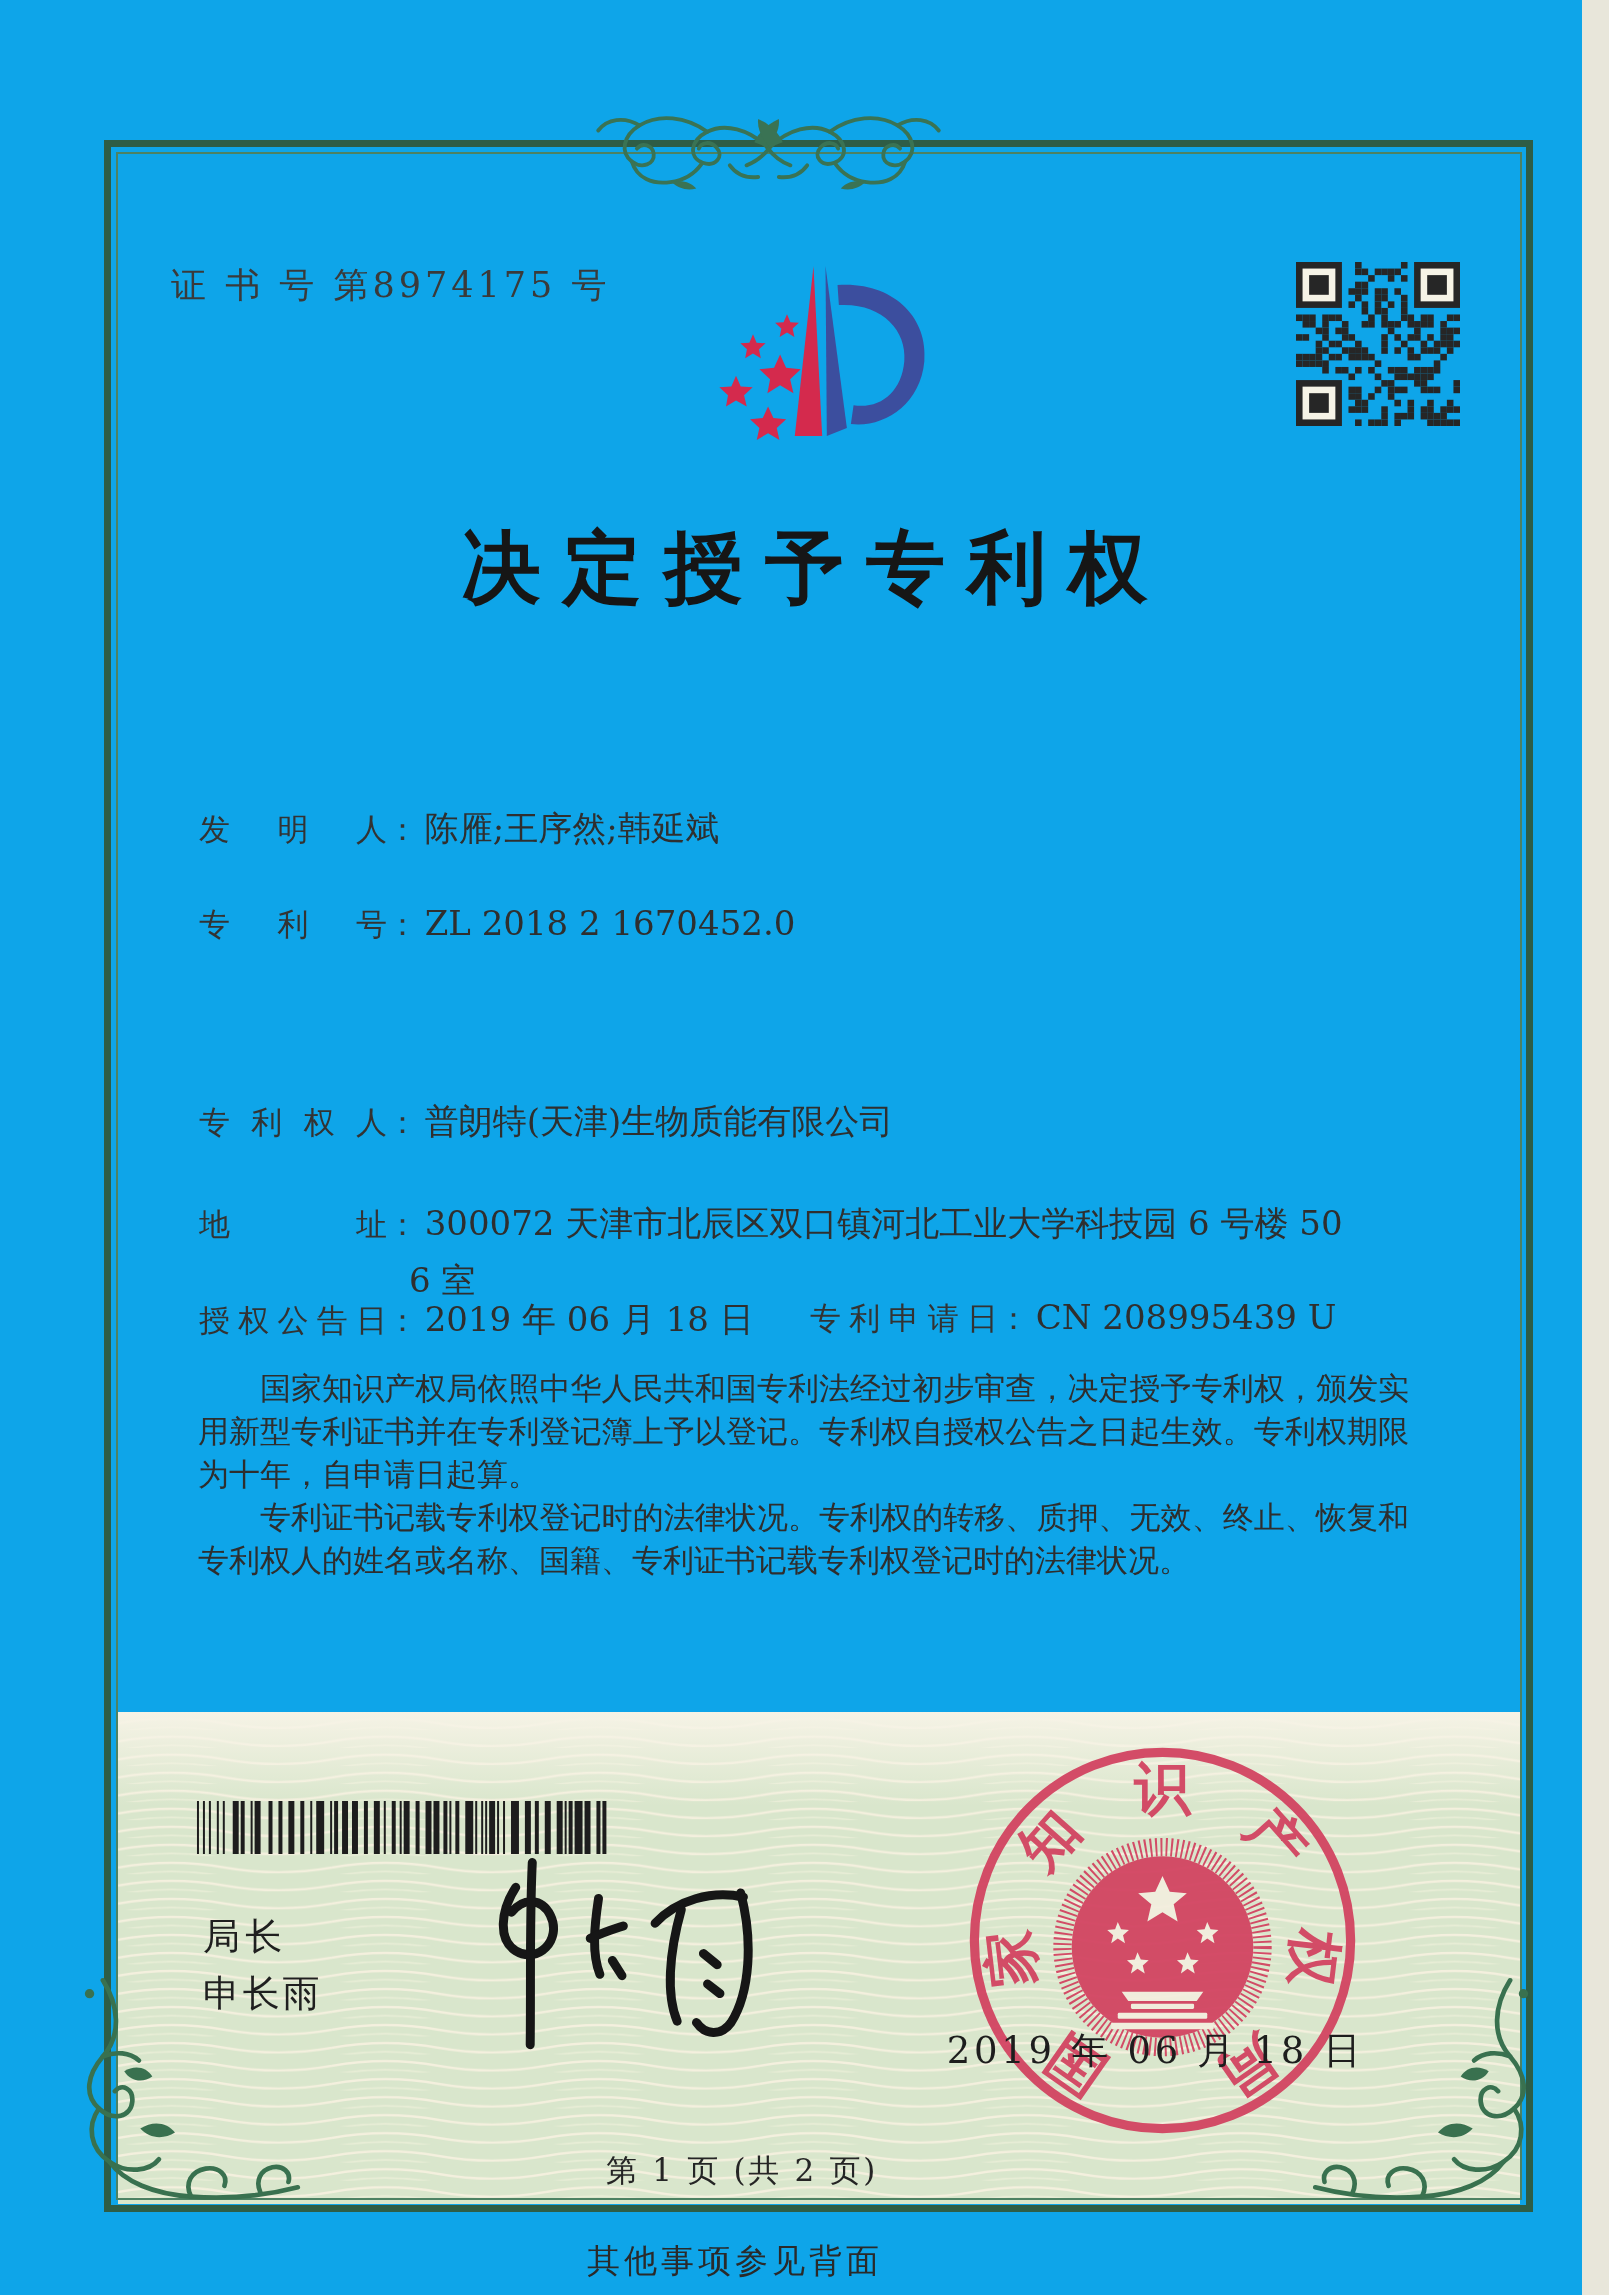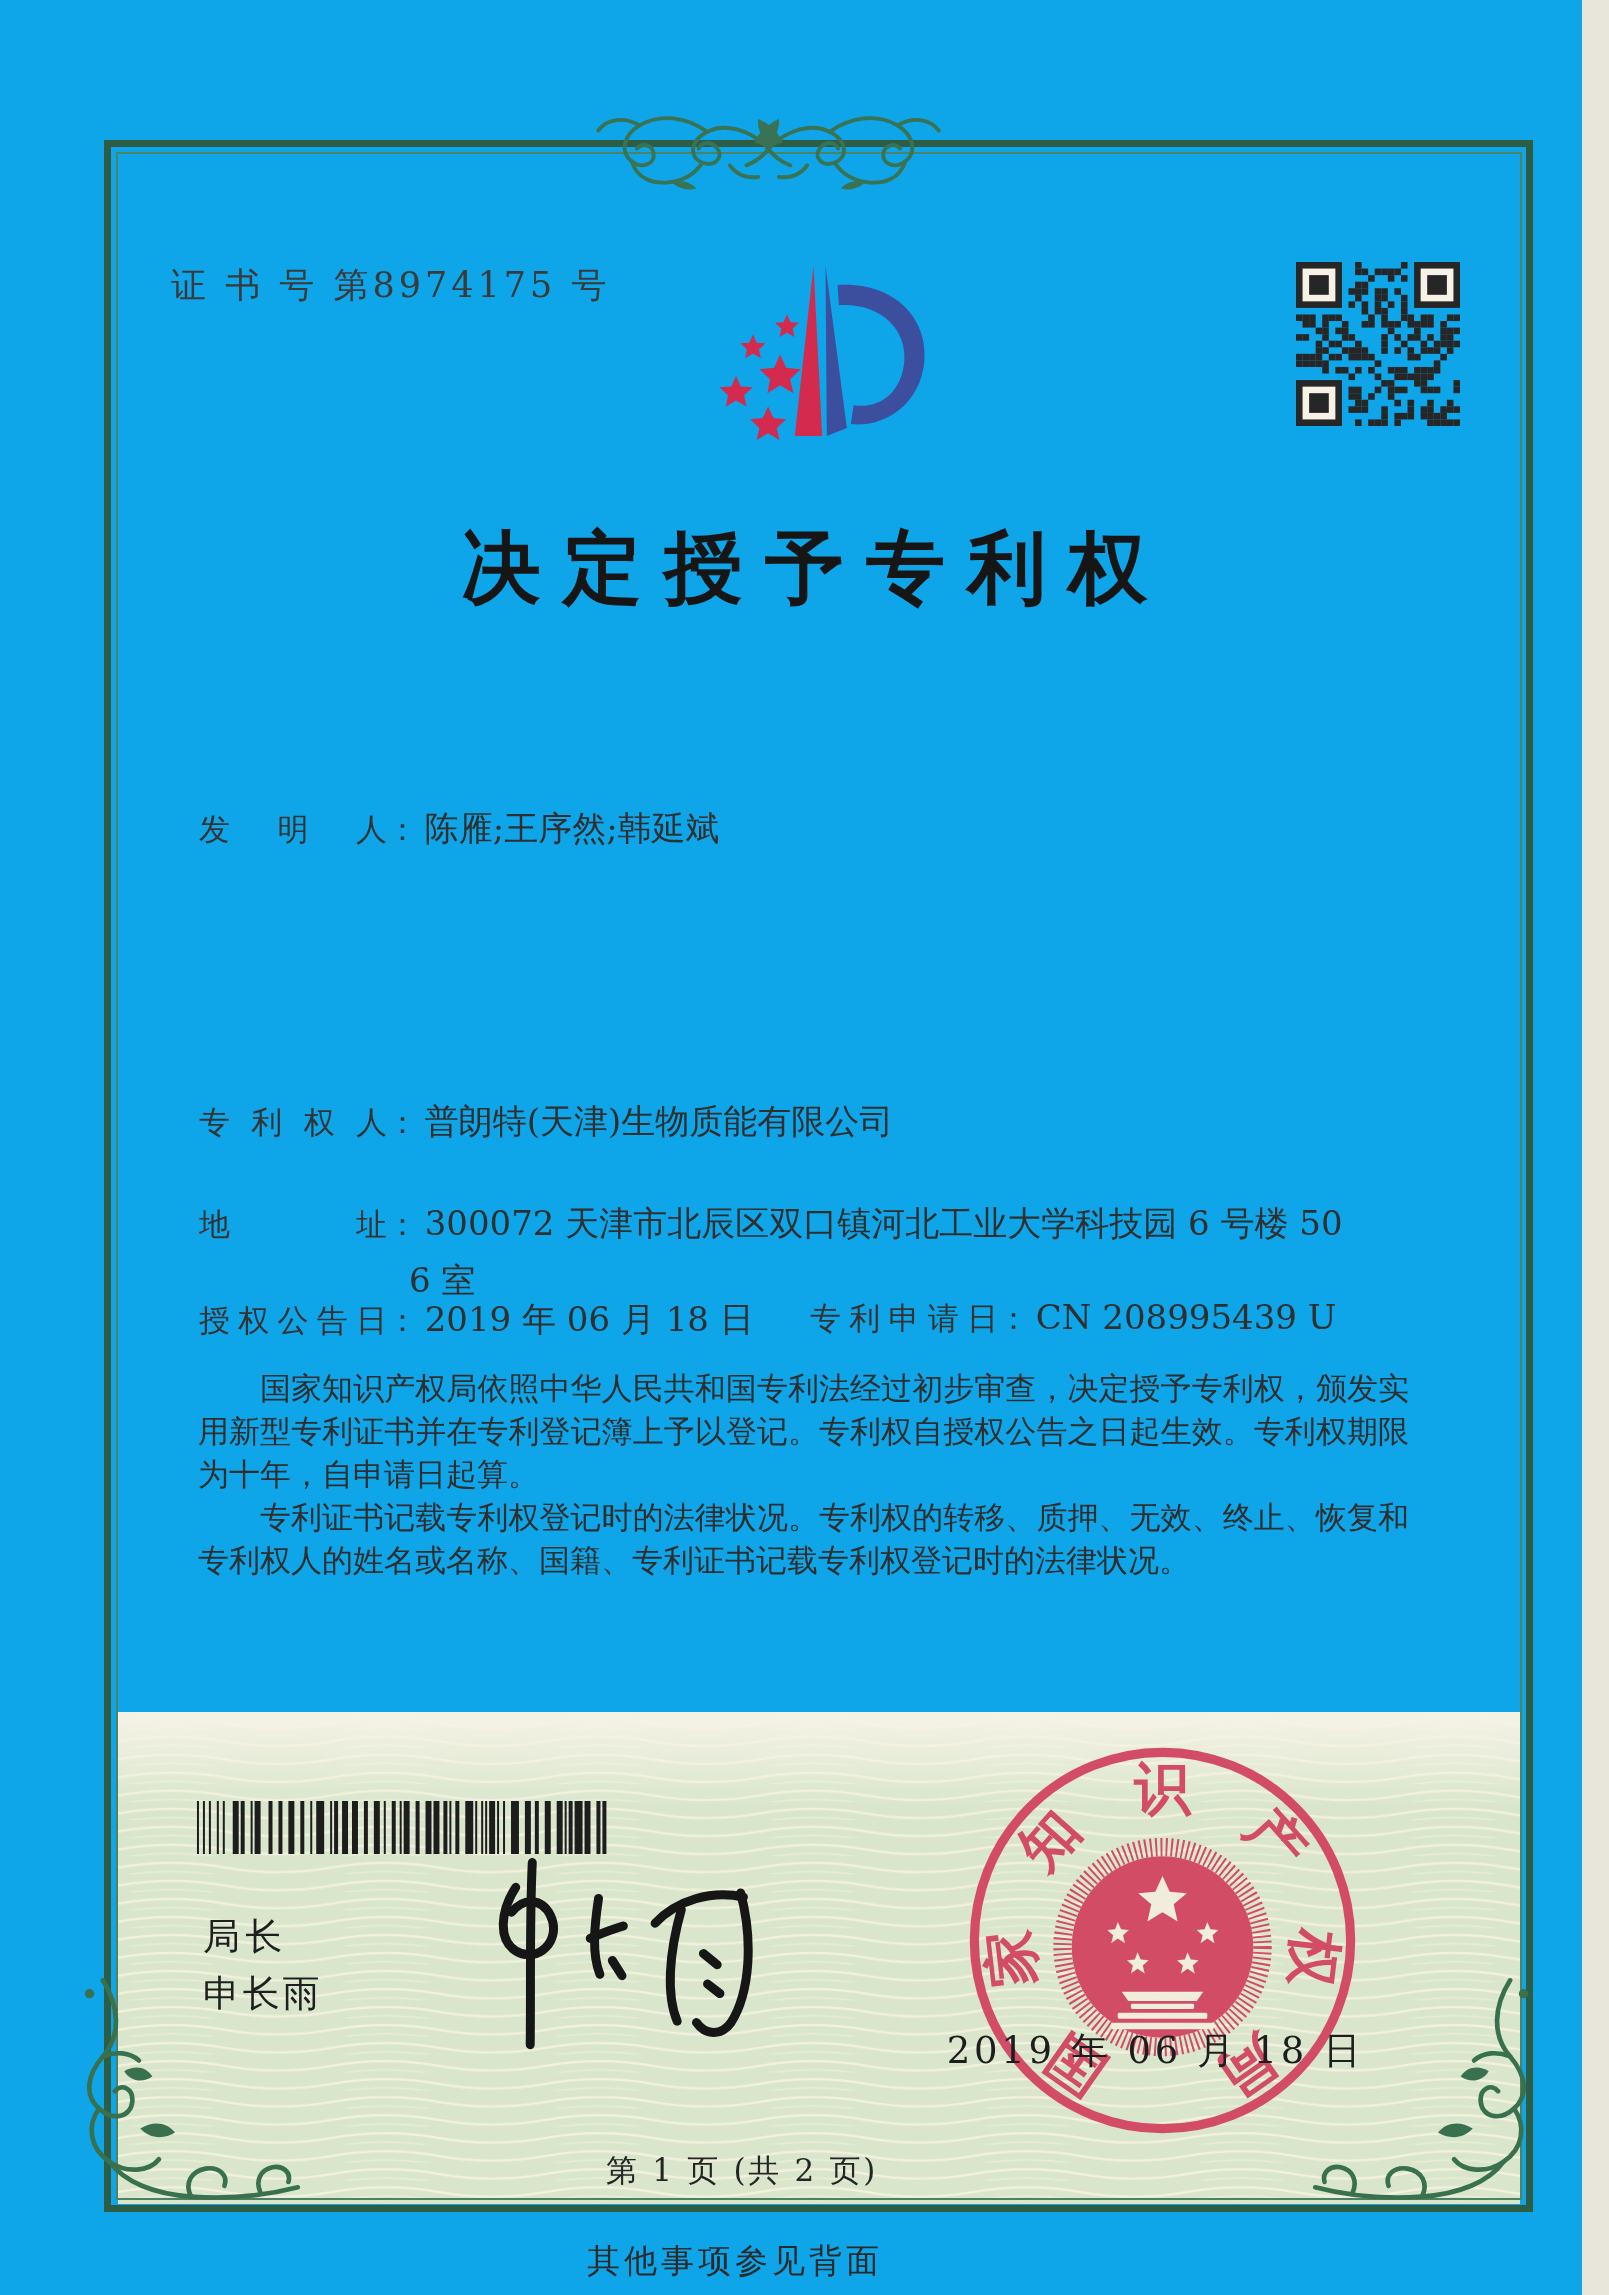--- a/index.html
+++ b/index.html
@@ -338,20 +338,23 @@
       <rect x="0" y="180" width="70" height="70" fill="#262626"></rect>
       <rect x="10" y="190" width="50" height="50" fill="#f6f3e6"></rect>
       <rect x="20" y="200" width="30" height="30" fill="#262626"></rect>
     </svg>
 
   <div class="abs title">决定授予专利权</div>
 
   <div class="abs field-row" style="top:806px;">
     <span class="flabel">发明人</span><span class="fcolon">：</span><span class="fvalue">陈雁;王序然;韩延斌</span>
   </div>
+  <div class="abs field-row" style="top:903px;">
+    <span class="flabel">专利号</span><span class="fcolon">：</span><span class="fvalue">ZL 2018 2 1670452.0</span>
+  </div>
   <div class="abs field-row" style="top:1099px;">
     <span class="flabel">专利权人</span><span class="fcolon">：</span><span class="fvalue">普朗特(天津)生物质能有限公司</span>
   </div>
   <div class="abs field-row" style="top:1201px;">
     <span class="flabel">地址</span><span class="fcolon">：</span><span class="fvalue">300072 天津市北辰区双口镇河北工业大学科技园 6 号楼 50</span>
     <div class="fvalue2">6 室</div>
   </div>
   <div class="abs field-row" style="top:1297px;width:1323px;">
     <span>
       <span class="flabel">授权公告日</span><span class="fcolon">：</span><span class="fvalue">2019 年 06 月 18 日</span>

